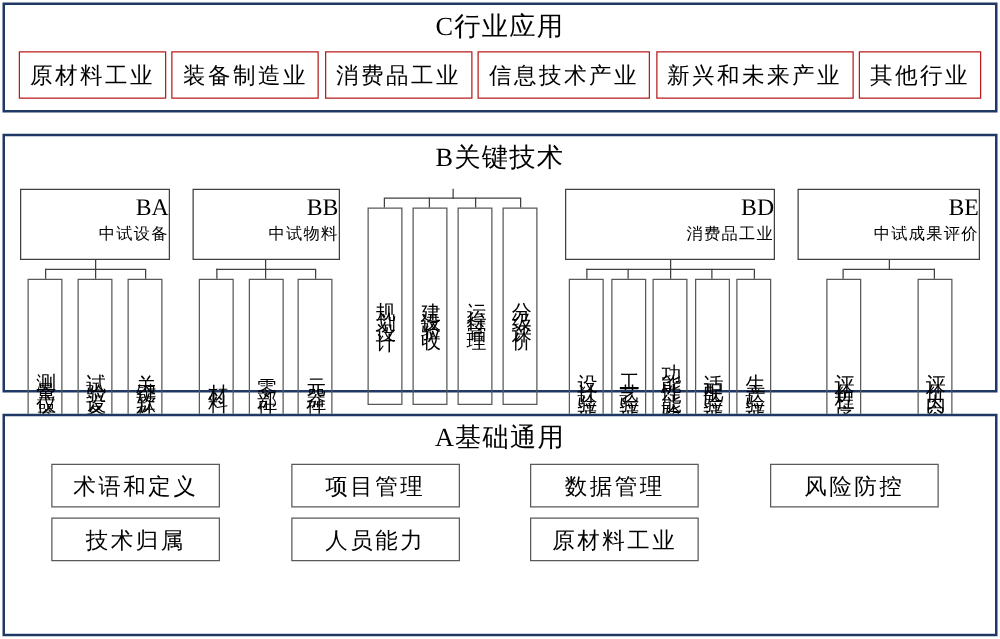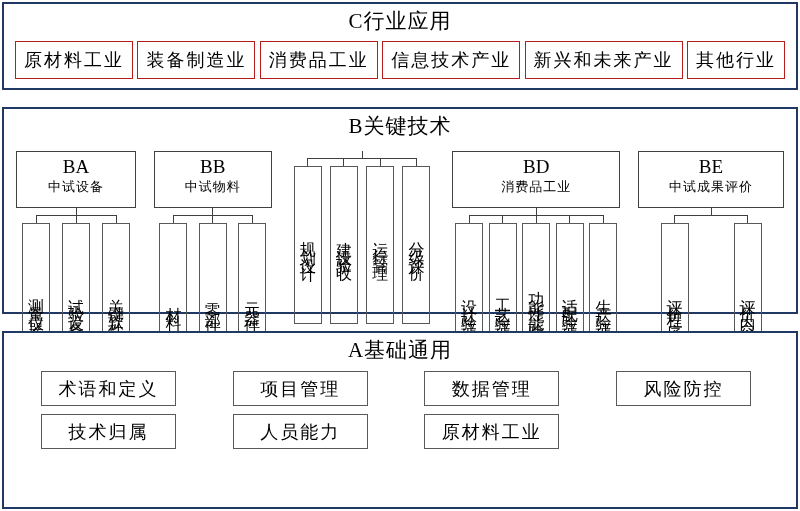--- a/index.html
+++ b/index.html
@@ -54,21 +54,21 @@
   .b-row {
     margin-top: 12px;
     padding: 0 12px;
     display: flex;
     justify-content: space-between;
   }
   .group { display: flex; flex-direction: column; }
   .group-header {
     height: 57px;
     border: 1px solid #404040;
-    text-align: center;
+    text-align: right;
     padding-top: 3px;
   }
   .group-code { font-size: 19px; line-height: 1.25; }
   .group-name { font-size: 13px; line-height: 1.3; letter-spacing: 1px; white-space: nowrap; }
 
   .connector { position: relative; height: 15px; }
   .top-stub {
     position: absolute; top: 0; left: calc(50% - 0.5px);
     width: 1px; height: 8px; background: #404040; display: block;
   }

